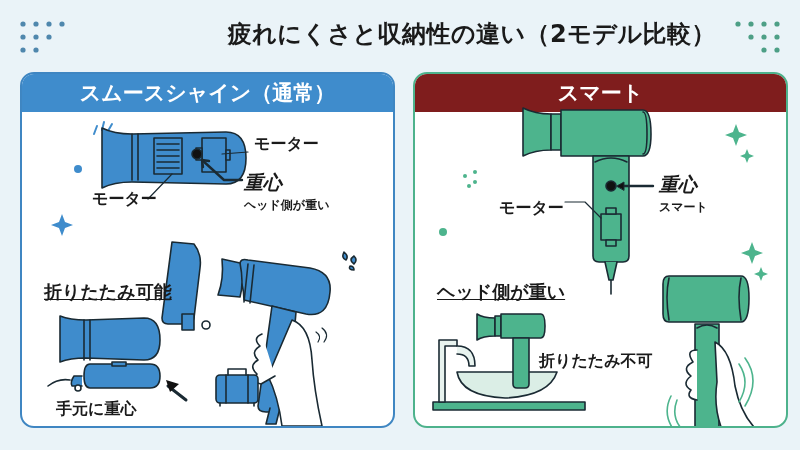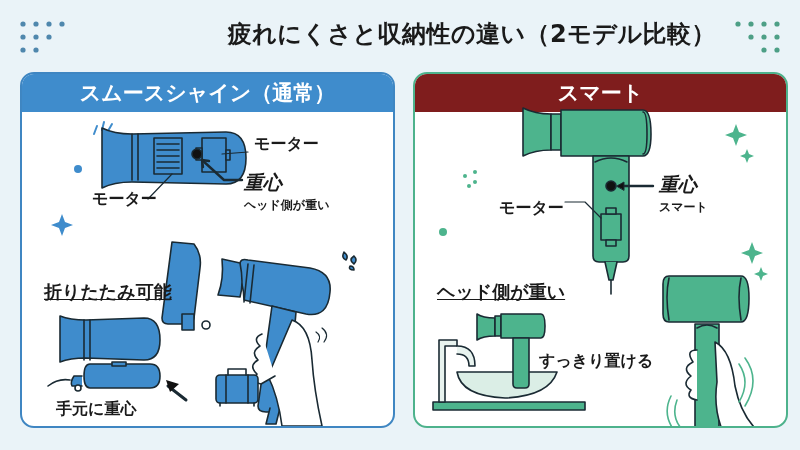--- a/index.html
+++ b/index.html
@@ -203,14 +203,14 @@
         <path d="M324 290 q12 18 0 38 M330 284 q16 22 0 48" fill="none" stroke="#4db48d" stroke-width="1.6"></path>
         <path d="M262 326 q-6 16 4 28 M256 322 q-10 20 6 38" fill="none" stroke="#4db48d" stroke-width="1.6"></path>
       </g>
     </g>
   </svg>
 
   <span class="label lbl-sm" style="left:84px;top:124px">モーター</span>
   <span class="label lbl-big" style="left:244px;top:98px">重心</span>
   <span class="label lbl-md" style="left:244px;top:125px">スマート</span>
   <span class="label lbl-sec" style="left:22px;top:206px">ヘッド側が重い</span>
-  <span class="label lbl-sm" style="left:124px;top:277px">すっきり置ける</span>
+  <span class="label lbl-sm" style="left:124px;top:277px">折りたたみ不可</span>
 </div>
 
 </body></html>

